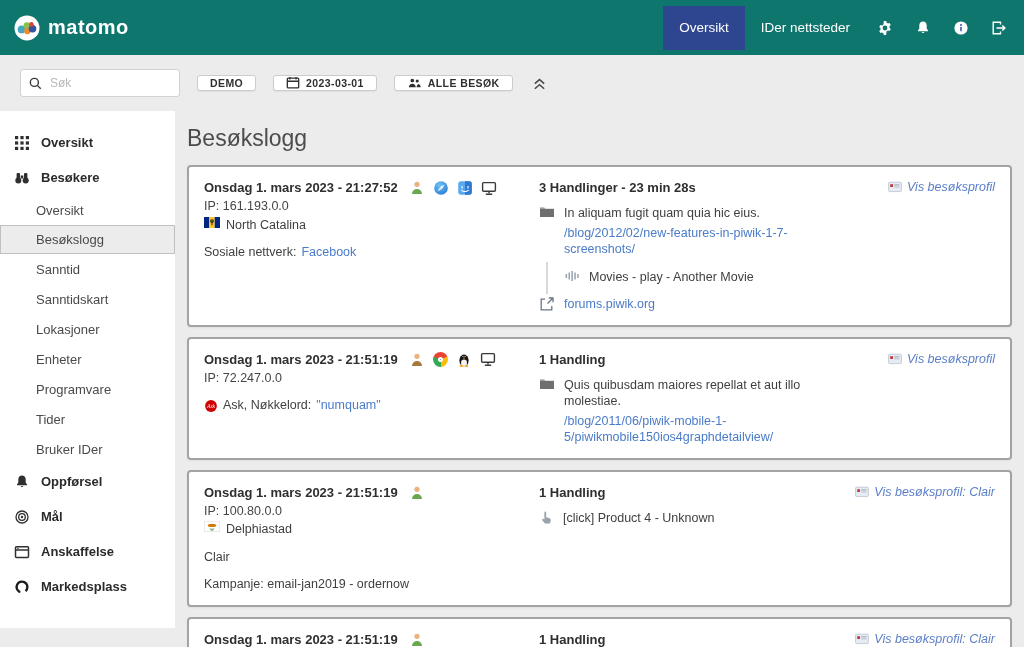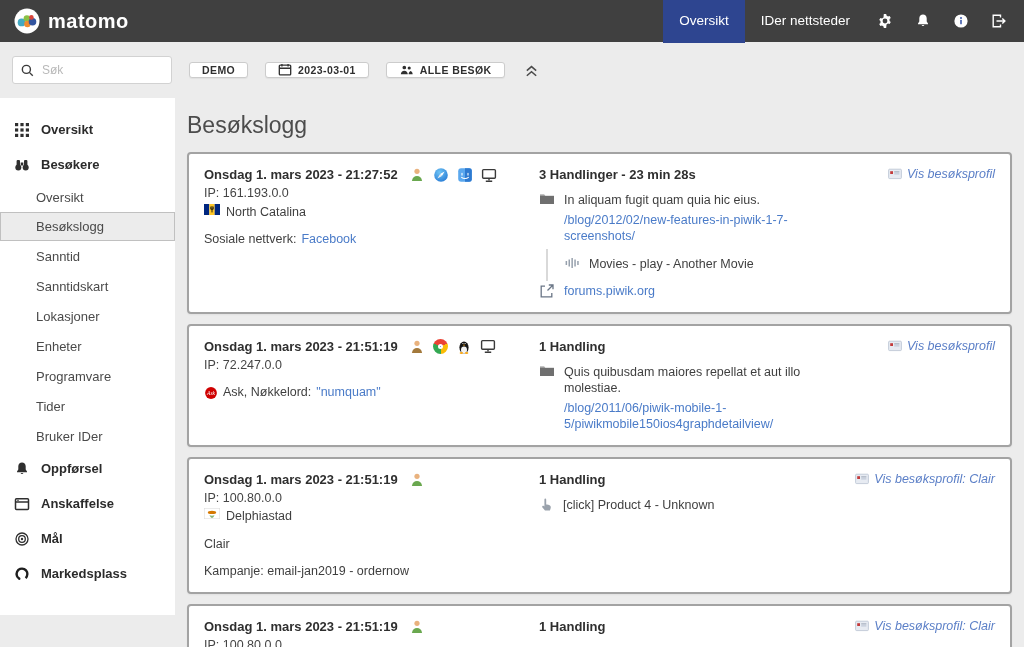--- a/index.html
+++ b/index.html
@@ -1,31 +1,31 @@
 <!DOCTYPE html>
 <html><head>
 <meta charset="utf-8">
 <style>
   *{box-sizing:border-box}
   html,body{margin:0;padding:0}
   body{width:1024px;height:647px;overflow:hidden;background:#ececec;
        font-family:"Liberation Sans",sans-serif;font-size:13px;color:#3f3f3f}
 
   
-  .navbar{height:42px;background:#404040;display:flex;align-items:center;
+  .navbar{height:55px;background:#0f766e;display:flex;align-items:center;
           justify-content:space-between;padding-left:14px}
   .brand{display:flex;align-items:center;gap:8px;cursor:pointer}
   .brand-text{color:#fff;font-size:20px;font-weight:700;letter-spacing:.5px}
   .nav-right{display:flex;align-items:center;height:44px;padding-right:6px}
   .nav-item{color:#fff;font-size:13.5px;padding:0 16px;line-height:44px;cursor:pointer;white-space:nowrap}
   .nav-item.active{background:#2e4590}
   .nav-icon{width:38px;height:44px;display:flex;align-items:center;justify-content:center;cursor:pointer}
 
   
-  .toolbar{height:56px;display:flex;align-items:center;padding:0 12px;gap:17px}
+  .toolbar{height:56px;display:flex;align-items:center;padding:0 20px;gap:17px}
   .searchbox{width:160px;height:28px;background:#fff;border:1px solid #d2d2d2;border-radius:3px;
              display:flex;align-items:center;padding:0 7px;gap:5px}
   .searchbox input{border:0;outline:0;flex:1;min-width:0;font:12px "Liberation Sans",sans-serif;color:#333;background:transparent}
   .searchbox input::placeholder{color:#b9b9b9}
   .tb-btn{height:16px;background:#fff;border:1px solid #ccc;border-radius:3px;display:flex;align-items:center;
           gap:6px;padding:0 12px;font:700 10.5px "Liberation Sans",sans-serif;letter-spacing:.4px;color:#2f2f2f;
           cursor:pointer;box-shadow:0 1px 1px rgba(0,0,0,.05);white-space:nowrap}
   .collapse{cursor:pointer;display:flex;align-items:center;padding:0 2px}
 
   
@@ -216,36 +216,36 @@
         <span class="sb-ic">
           <svg width="16" height="16" viewBox="0 0 16 16">
             <path fill="#2f2f2f" d="M8 1.6c-2.1 0-3.7 1.6-3.7 3.7v3.2L3 10.6v.6h10v-.6l-1.3-2.1V5.3c0-2.1-1.6-3.7-3.7-3.7ZM6.6 12a1.5 1.5 0 0 0 2.8 0Z"></path>
           </svg>
         </span>
         <span>Oppførsel</span>
       </div>
       <div class="sb-item lvl1">
         <span class="sb-ic">
           <svg width="16" height="16" viewBox="0 0 16 16">
+            <circle cx="8" cy="8" r="6" fill="none" stroke="#2f2f2f" stroke-width="1.3"></circle>
+            <circle cx="8" cy="8" r="3.3" fill="none" stroke="#2f2f2f" stroke-width="1.3"></circle>
+            <circle cx="8" cy="8" r="1.2" fill="#2f2f2f"></circle>
+          </svg>
+        </span>
+        <span>Mål</span>
+      </div>
+      <div class="sb-item lvl1">
+        <span class="sb-ic">
+          <svg width="16" height="16" viewBox="0 0 16 16">
             <rect x="1.5" y="2.8" width="13" height="10.6" rx="1" fill="none" stroke="#2f2f2f" stroke-width="1.5"></rect>
             <path d="M1.5 6h13" stroke="#2f2f2f" stroke-width="1.5"></path>
             <rect x="3.2" y="3.8" width="1.6" height="1" fill="#2f2f2f"></rect>
           </svg>
         </span>
         <span>Anskaffelse</span>
-      </div>
-      <div class="sb-item lvl1">
-        <span class="sb-ic">
-          <svg width="16" height="16" viewBox="0 0 16 16">
-            <circle cx="8" cy="8" r="6" fill="none" stroke="#2f2f2f" stroke-width="1.3"></circle>
-            <circle cx="8" cy="8" r="3.3" fill="none" stroke="#2f2f2f" stroke-width="1.3"></circle>
-            <circle cx="8" cy="8" r="1.2" fill="#2f2f2f"></circle>
-          </svg>
-        </span>
-        <span>Mål</span>
       </div>
       <div class="sb-item lvl1">
         <span class="sb-ic">
           <svg width="16" height="16" viewBox="0 0 16 16">
             <circle cx="8" cy="8" r="5.4" fill="none" stroke="#1e1e1e" stroke-width="2.4" stroke-dasharray="27 7" transform="rotate(115 8 8)"></circle>
             <circle cx="5.4" cy="12.8" r="1.1" fill="#1e1e1e"></circle>
           </svg>
         </span>
         <span>Markedsplass</span>
       </div>

